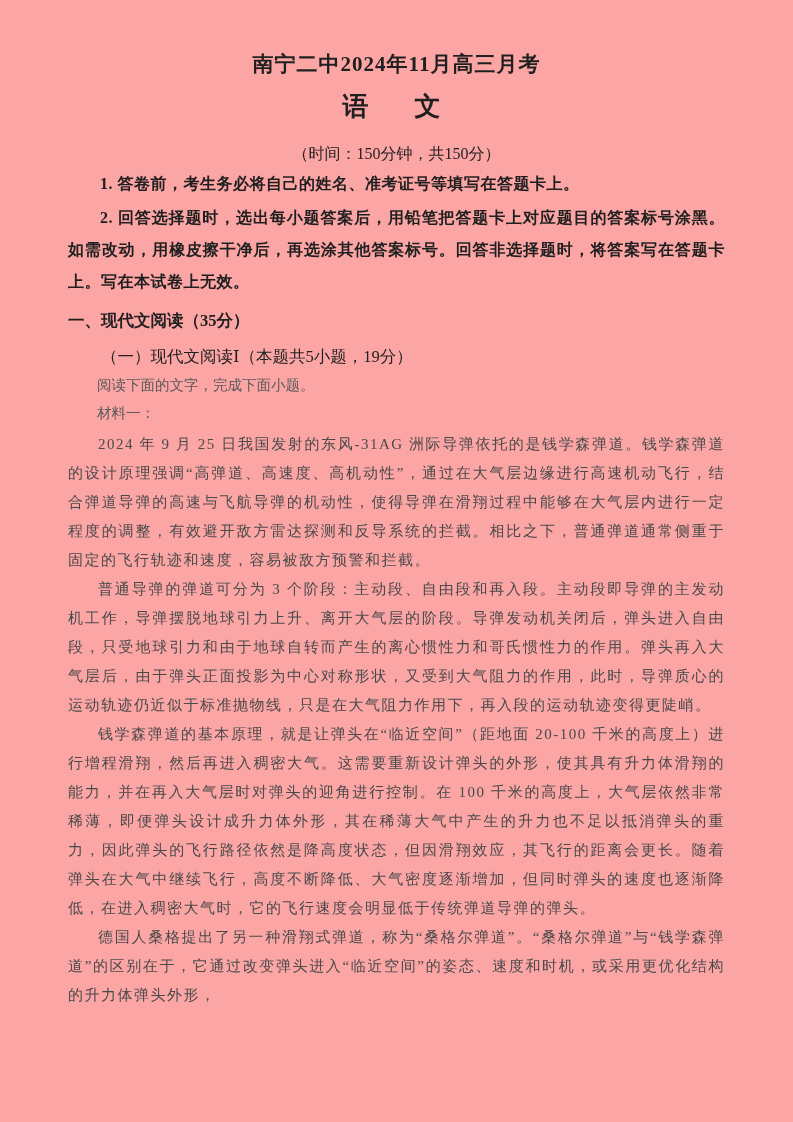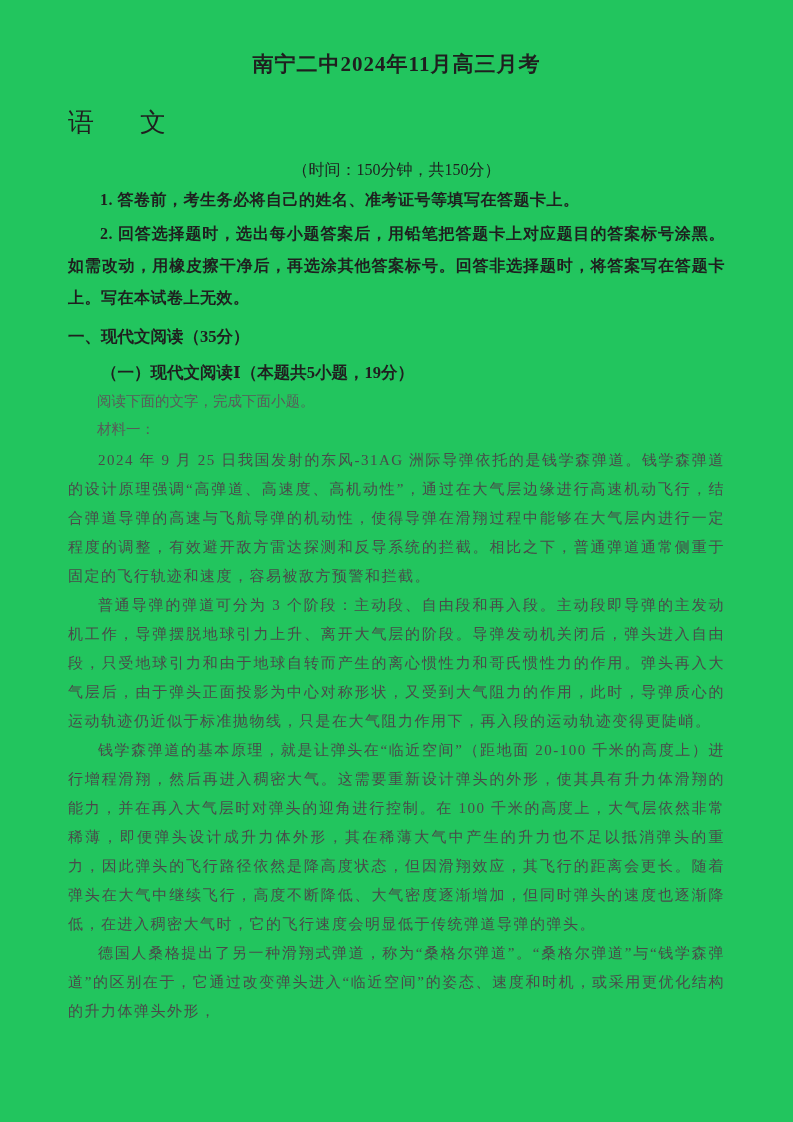--- a/index.html
+++ b/index.html
@@ -7,39 +7,40 @@
     padding: 0;
     background: #ffffff;
   }
   .page {
     position: relative;
     width: 793px;
     height: 1122px;
     margin: 0 auto;
     box-sizing: border-box;
     padding: 50px 68px 0 68px;
-    background: #22c55e;
+    background: #fca5a5;
     font-family: "Liberation Serif", "DejaVu Serif", serif;
     color: #474747;
     overflow: hidden;
   }
   .exam-title {
     margin: 0;
     text-align: center;
     font-size: 21px;
     line-height: 28px;
     font-weight: bold;
     color: #1f1f1f;
     letter-spacing: 1px;
   }
   .subject-title {
-    margin: 28px 0 0 0;
+    margin: 12px 0 0 0;
+    text-align: center;
     font-size: 26px;
     line-height: 34px;
-    font-weight: normal;
+    font-weight: bold;
     color: #1f1f1f;
     letter-spacing: 10px;
   }
   .time-info {
     margin-top: 18px;
     text-align: center;
     font-size: 16px;
     line-height: 24px;
     font-weight: normal;
     color: #1f1f1f;
@@ -65,21 +66,21 @@
     margin-top: 8px;
     font-size: 16.5px;
     line-height: 30px;
     font-weight: bold;
     color: #1f1f1f;
   }
   .subsection-heading {
     margin-top: 6px;
     font-size: 16.5px;
     line-height: 30px;
-    font-weight: bold;
+    font-weight: normal;
     color: #1f1f1f;
     text-indent: 2em;
   }
   .reading-instruction {
     margin: 0 0 0 0;
     font-size: 14.5px;
     line-height: 26px;
     color: #5a5a5a;
     text-indent: 2em;
   }

